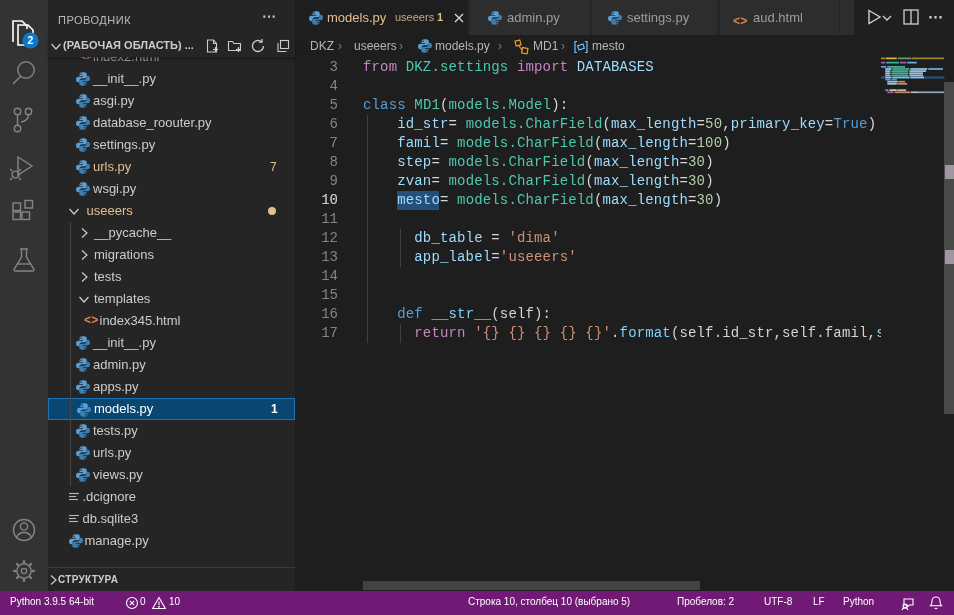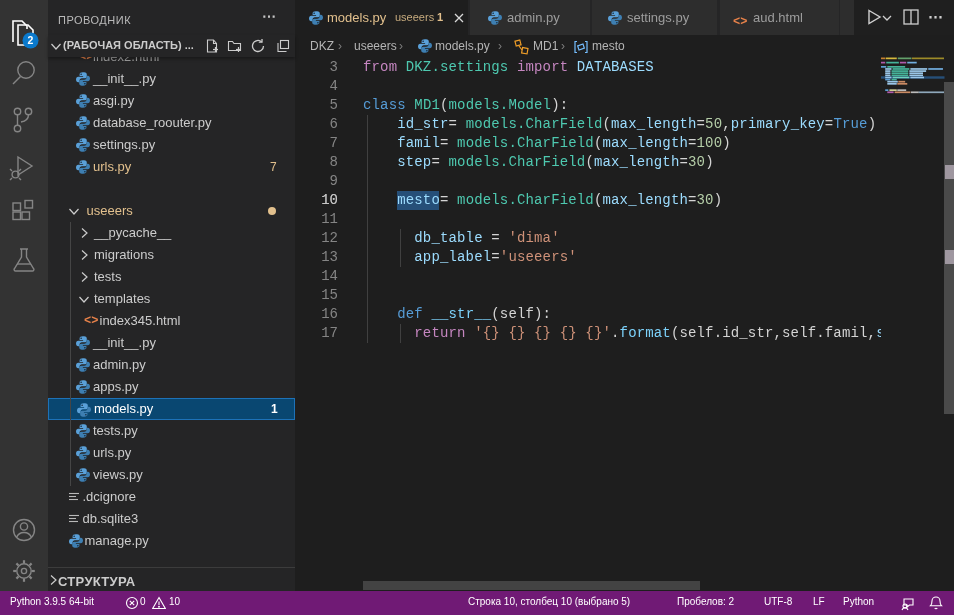--- a/index.html
+++ b/index.html
@@ -144,20 +144,29 @@
 <div class="tree-row abs" style="top:156px">
       <svg class="ticon" style="left:26.5px;top:3px" width="16" height="16" viewBox="0 0 16 16">
         <path d="M7.9 1.2c-2.2 0-3.3.9-3.3 2.2v1.7h3.5v.6H3.2C1.9 5.7 1 6.9 1 8.5c0 1.6.9 2.8 2.2 2.8h1.3V9.6c0-1.3 1.1-2.3 2.4-2.3h3c1 0 1.9-.9 1.9-1.9V3.4c0-1.3-1.2-2.2-2.6-2.2z" fill="#5aa0d8"></path>
         <circle cx="6.1" cy="3.3" r=".75" fill="#12202e"></circle>
         <path d="M8.1 14.8c2.2 0 3.3-.9 3.3-2.2v-1.7H7.9v-.6h4.9c1.3 0 2.2-1.2 2.2-2.8 0-1.6-.9-2.8-2.2-2.8h-1.3v1.7c0 1.3-1.1 2.3-2.4 2.3h-3c-1 0-1.9.9-1.9 1.9v2c0 1.3 1.2 2.2 2.6 2.2z" fill="#3e7fb2"></path>
         <circle cx="9.9" cy="12.7" r=".75" fill="#12202e"></circle>
       </svg>
       <span class="lbl" style="left:45px;color:#e2c08d">urls.py</span>
       <span class="badge" style="left:222px;color:#e2c08d">7</span>
     </div>
+<div class="tree-row abs" style="top:178px">
+      <svg class="ticon" style="left:26.5px;top:3px" width="16" height="16" viewBox="0 0 16 16">
+        <path d="M7.9 1.2c-2.2 0-3.3.9-3.3 2.2v1.7h3.5v.6H3.2C1.9 5.7 1 6.9 1 8.5c0 1.6.9 2.8 2.2 2.8h1.3V9.6c0-1.3 1.1-2.3 2.4-2.3h3c1 0 1.9-.9 1.9-1.9V3.4c0-1.3-1.2-2.2-2.6-2.2z" fill="#5aa0d8"></path>
+        <circle cx="6.1" cy="3.3" r=".75" fill="#12202e"></circle>
+        <path d="M8.1 14.8c2.2 0 3.3-.9 3.3-2.2v-1.7H7.9v-.6h4.9c1.3 0 2.2-1.2 2.2-2.8 0-1.6-.9-2.8-2.2-2.8h-1.3v1.7c0 1.3-1.1 2.3-2.4 2.3h-3c-1 0-1.9.9-1.9 1.9v2c0 1.3 1.2 2.2 2.6 2.2z" fill="#3e7fb2"></path>
+        <circle cx="9.9" cy="12.7" r=".75" fill="#12202e"></circle>
+      </svg>
+      <span class="lbl" style="left:45px;color:#cccccc">wsgi.py</span>
+    </div>
 <div class="tree-row abs" style="top:200px">
       <svg class="abs" style="left:18px;top:3px" width="16" height="16" viewBox="0 0 16 16">
         <path d="M3.5 6l4.5 5 4.5-5" fill="none" stroke="#cccccc" stroke-width="1.2"></path>
       </svg>
       <span class="lbl" style="left:38.5px;color:#e2c08d">useeers</span>
       <div class="abs" style="left:220px;top:7px;width:8px;height:8px;border-radius:4px;background:#e2c08d"></div>
     </div>
 <div class="tree-row abs" style="top:222px">
       <svg class="abs" style="left:28px;top:3px" width="16" height="16" viewBox="0 0 16 16">
         <path d="M6 3.5l5 4.5-5 4.5" fill="none" stroke="#cccccc" stroke-width="1.2"></path>
@@ -312,21 +321,21 @@
         <g stroke="#cccccc" stroke-width="1.1" fill="none">
           <rect x="5.5" y="2.5" width="8" height="8"></rect>
           <path d="M3 5v8.5h8.5"></path>
         </g>
       </svg>
 </div>
 <div id="structure" class="abs">
 <svg class="abs" style="left:-3px;top:4px" width="16" height="16" viewBox="0 0 16 16">
         <path d="M6 3.5l5 4.5-5 4.5" fill="none" stroke="#cccccc" stroke-width="1.2"></path>
       </svg>
-<div class="abs" style="left:10px;top:6px;font-size:13px;font-weight:bold;color:#cccccc;letter-spacing:.3px">СТРУКТУРА</div>
+<div class="abs" style="left:10px;top:6px;font-size:10px;font-weight:bold;color:#cccccc;letter-spacing:.3px">СТРУКТУРА</div>
 </div>
 </div>
 <div id="editor" class="abs">
 <div class="tabbar abs">
 <div class="tab" style="left:0;width:173px;background:#1e1e1e">
         <svg class="ticon" style="left:13px;top:10px" width="16" height="16" viewBox="0 0 16 16">
           <path d="M7.9 1.2c-2.2 0-3.3.9-3.3 2.2v1.7h3.5v.6H3.2C1.9 5.7 1 6.9 1 8.5c0 1.6.9 2.8 2.2 2.8h1.3V9.6c0-1.3 1.1-2.3 2.4-2.3h3c1 0 1.9-.9 1.9-1.9V3.4c0-1.3-1.2-2.2-2.6-2.2z" fill="#5aa0d8"></path>
           <circle cx="6.1" cy="3.3" r=".75" fill="#12202e"></circle>
           <path d="M8.1 14.8c2.2 0 3.3-.9 3.3-2.2v-1.7H7.9v-.6h4.9c1.3 0 2.2-1.2 2.2-2.8 0-1.6-.9-2.8-2.2-2.8h-1.3v1.7c0 1.3-1.1 2.3-2.4 2.3h-3c-1 0-1.9.9-1.9 1.9v2c0 1.3 1.2 2.2 2.6 2.2z" fill="#3e7fb2"></path>
           <circle cx="9.9" cy="12.7" r=".75" fill="#12202e"></circle>
@@ -412,20 +421,21 @@
       <div class="cl" style="top:19.5px"></div>
 <div class="ln" style="top:38.5px">5</div>
       <div class="cl" style="top:38.5px"><span class="k">class</span> <span class="t">MD1</span>(<span class="t">models.Model</span>):</div>
 <div class="ln" style="top:57.5px">6</div>
       <div class="cl" style="top:57.5px">    <span class="v">id_str</span>= <span class="t">models.CharField</span>(<span class="v">max_length</span>=<span class="n">50</span>,<span class="v">primary_key</span>=<span class="k">True</span>)</div>
 <div class="ln" style="top:76.5px">7</div>
       <div class="cl" style="top:76.5px">    <span class="v">famil</span>= <span class="t">models.CharField</span>(<span class="v">max_length</span>=<span class="n">100</span>)</div>
 <div class="ln" style="top:95.5px">8</div>
       <div class="cl" style="top:95.5px">    <span class="v">step</span>= <span class="t">models.CharField</span>(<span class="v">max_length</span>=<span class="n">30</span>)</div>
 <div class="ln" style="top:114.5px">9</div>
+      <div class="cl" style="top:114.5px">    <span class="v">zvan</span>= <span class="t">models.CharField</span>(<span class="v">max_length</span>=<span class="n">30</span>)</div>
 <div class="ln" style="top:133.5px">10</div>
       <div class="cl" style="top:133.5px">    <span class="v">mesto</span>= <span class="t">models.CharField</span>(<span class="v">max_length</span>=<span class="n">30</span>)</div>
 <div class="ln" style="top:152.5px">11</div>
 <div class="ln" style="top:171.5px">12</div>
       <div class="cl" style="top:171.5px">      <span class="v">db_table</span> = <span class="s">'dima'</span></div>
 <div class="ln" style="top:190.5px">13</div>
       <div class="cl" style="top:190.5px">      <span class="v">app_label</span>=<span class="s">'useeers'</span></div>
 <div class="ln" style="top:209.5px">14</div>
       <div class="cl" style="top:209.5px"></div>
 <div class="ln" style="top:228.5px">15</div>

